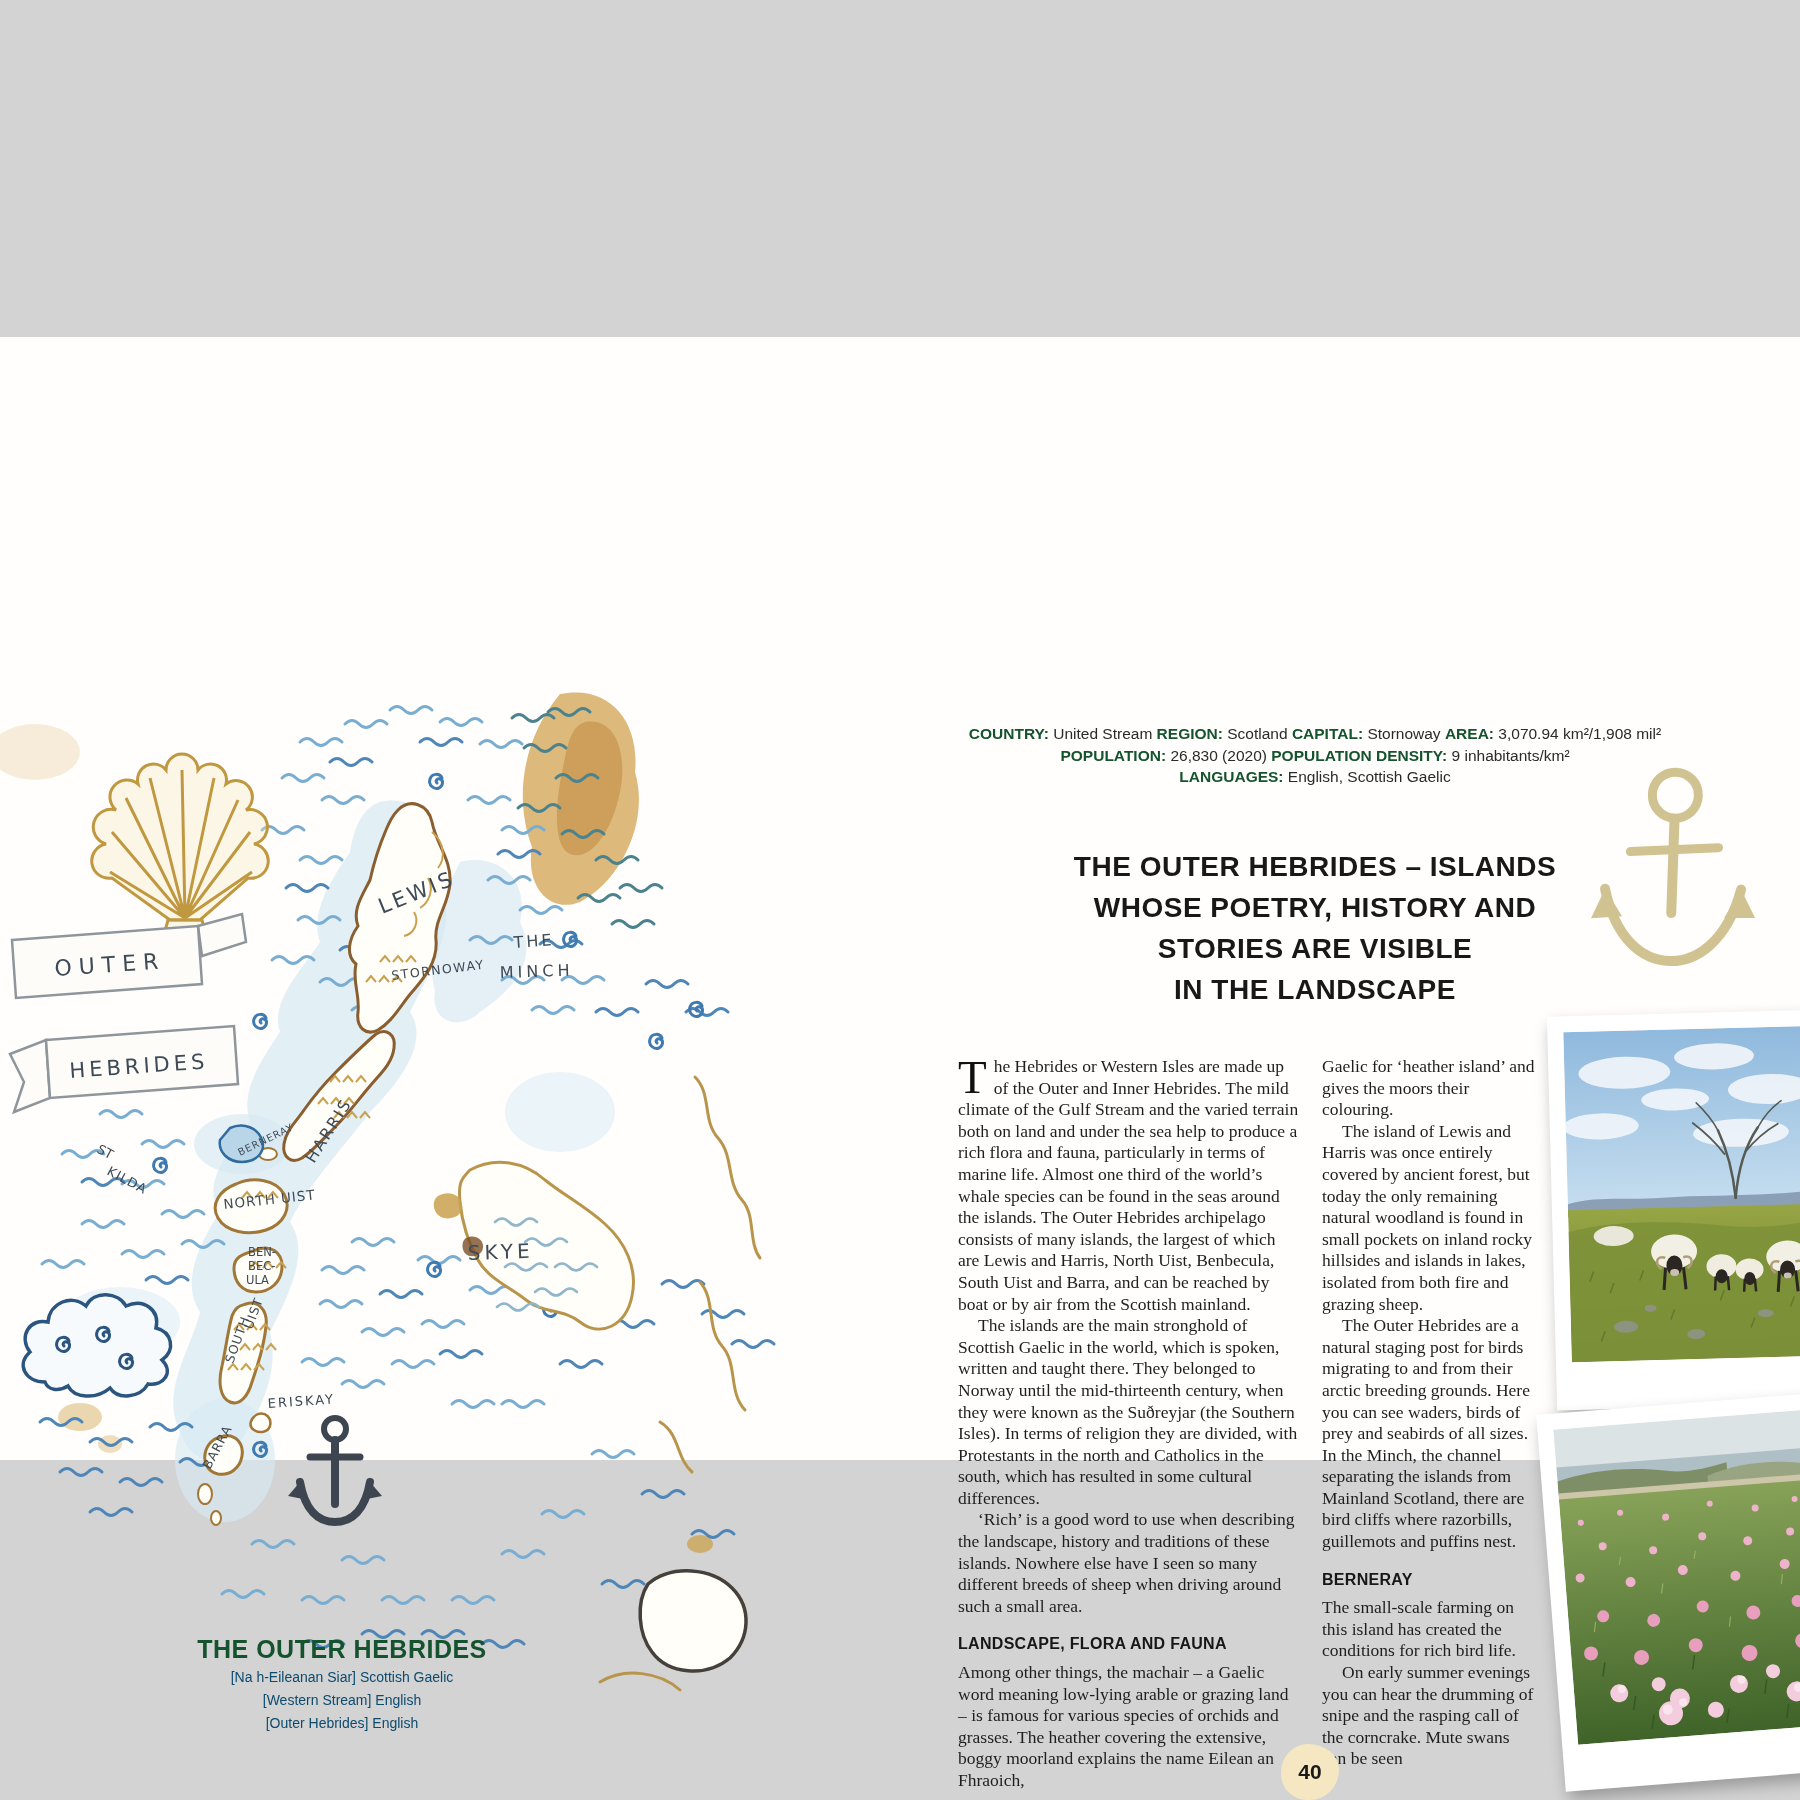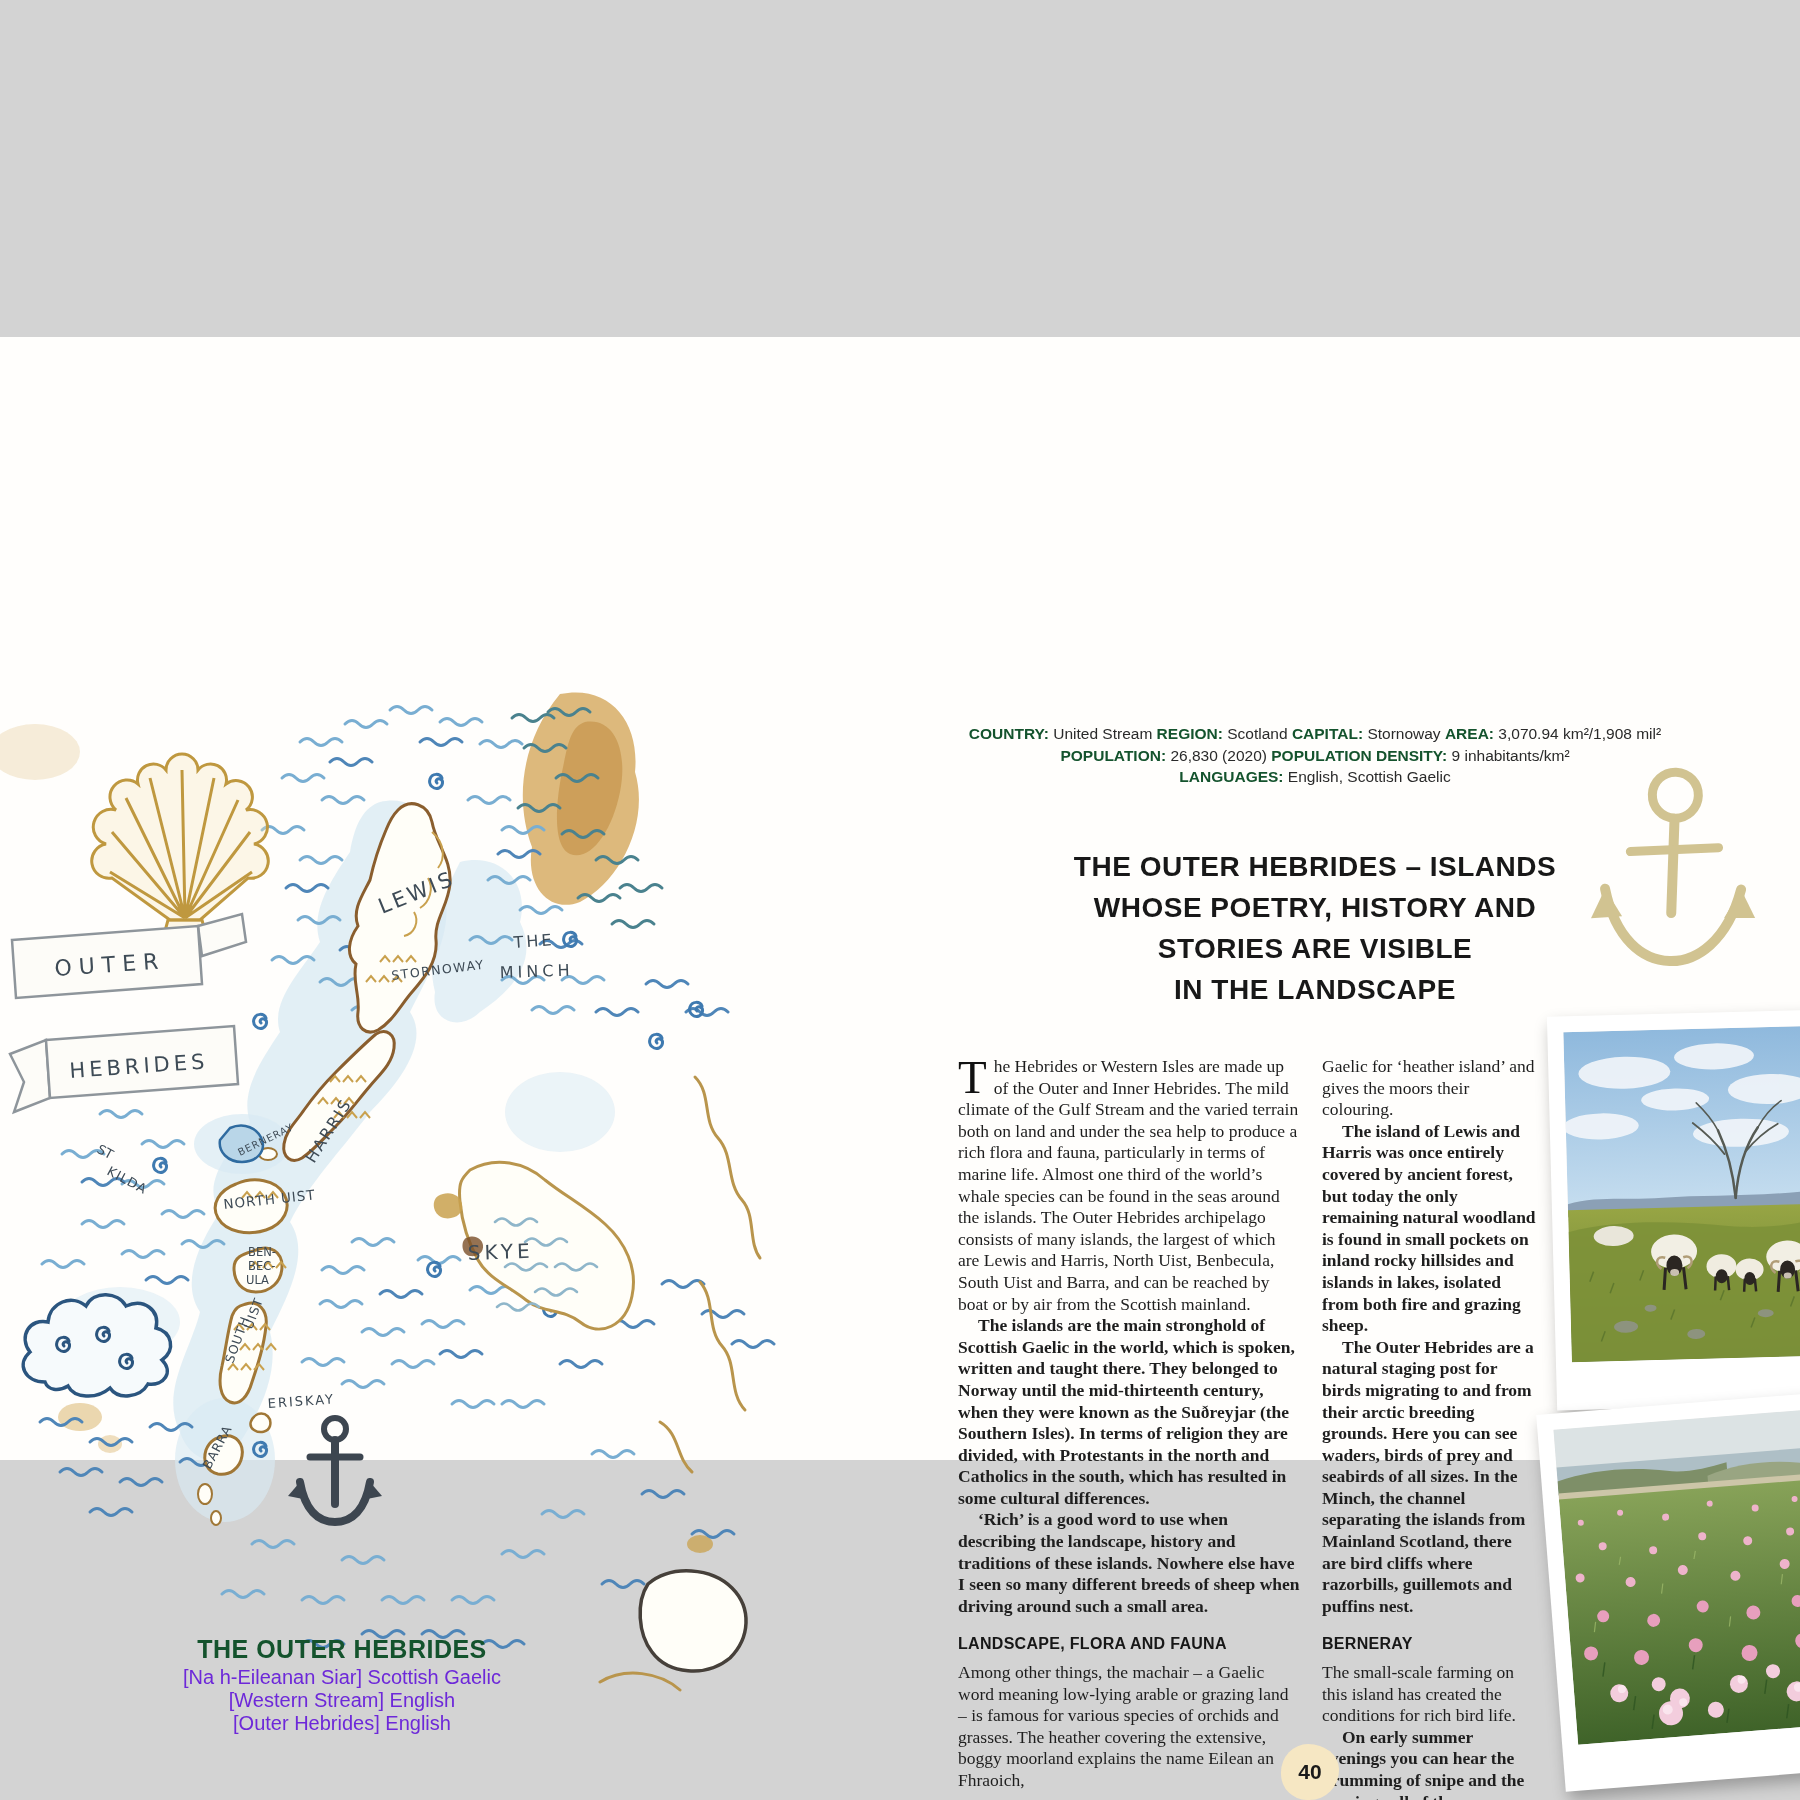--- a/index.html
+++ b/index.html
@@ -11,29 +11,29 @@
   .facts{position:absolute;left:915px;top:386px;width:800px;text-align:center;
          font-size:15.5px;line-height:21.5px;color:#2a2a2a;}
   .facts b{color:#14532d;}
   .headline{position:absolute;left:965px;top:509px;width:700px;text-align:center;
             font-weight:700;font-size:28px;line-height:41px;letter-spacing:.5px;color:#181818;}
   .col{position:absolute;top:719px;font-family:"Liberation Serif",serif;
        font-size:17.5px;line-height:21.6px;color:#1e1e1e;text-align:left;}
   #col1{left:958px;width:342px;}
   #col2{left:1322px;width:214px;}
   .col p{margin:0;}
-  .col p.ind{text-indent:20px;font-weight:bold;}
+  .col p.ind{text-indent:20px;}
   .subhead{font-family:"Liberation Sans",sans-serif;font-weight:700;font-size:16px;
            letter-spacing:.3px;color:#171717;margin:16px 0 7px 0;}
   .dropcap{float:left;font-size:47px;line-height:38px;padding:2px 7px 0 0;color:#111;}
 
   
   .map-caption{position:absolute;left:92px;top:1296px;width:500px;text-align:center;color:#262626;}
   .map-caption .t{font-weight:700;font-size:25px;line-height:32px;letter-spacing:.5px;color:#14532d;}
-  .map-caption .l{font-size:20px;line-height:21px;color:#6d28d9;margin-top:2px;}
+  .map-caption .l{font-size:14px;line-height:21px;color:#0c4a6e;margin-top:2px;}
 
   
   .badge{position:absolute;left:1281px;top:1407px;width:58px;height:56px;background:#f6e7c3;
          border-radius:48% 55% 52% 46%/52% 46% 55% 48%;display:flex;align-items:center;
          justify-content:center;font-weight:700;font-size:21px;color:#1a1a1a;}
 
   
   .polaroid{position:absolute;background:#fff;box-shadow:3px 8px 16px rgba(0,0,0,.28);}
   .polaroid svg{display:block;background:#eee;}
   #photo-sheep{left:1552px;top:676px;padding:16px 16px 48px 16px;transform:rotate(-1.5deg);}

